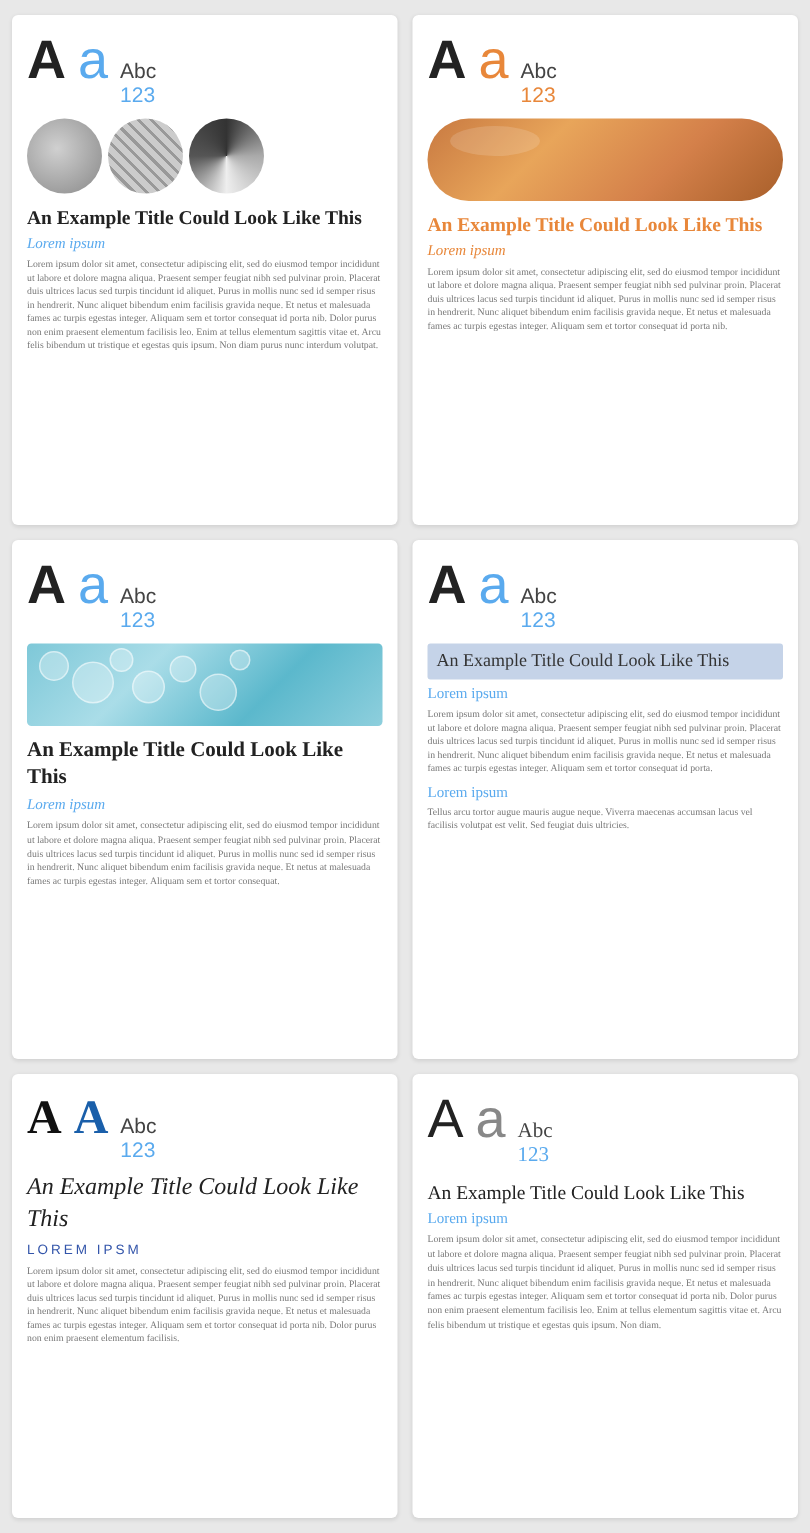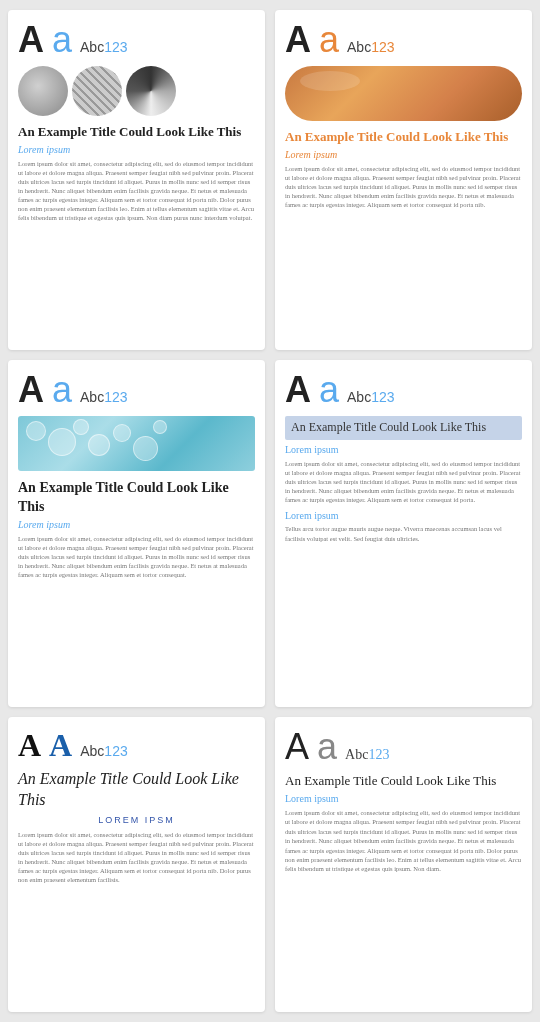--- a/index.html
+++ b/index.html
@@ -42,21 +42,21 @@
     }
     .font-big-a {
       font-size: 36px;
       font-weight: 400;
       color: #5aaaee;
       line-height: 1;
       font-family: Arial, sans-serif;
     }
     .font-specimens {
       display: flex;
-      flex-direction: row;
+      flex-direction: column;
       gap: 0px;
     }
     .font-abc {
       font-size: 14px;
       color: #444;
       font-family: Arial, sans-serif;
     }
     .font-123 {
       font-size: 14px;
       color: #5aaaee;
@@ -216,21 +216,20 @@
       line-height: 1.3;
       font-family: 'Times New Roman', serif;
     }
     .lorem-serif-label {
       font-size: 9px;
       color: #3355aa;
       letter-spacing: 2px;
       text-transform: uppercase;
       margin-bottom: 5px;
       font-family: Arial, sans-serif;
-      text-align: center;
     }
 
     
     .font-big-6 {
       font-size: 36px;
       font-weight: 400;
       color: #222;
       line-height: 1;
       font-family: 'Trebuchet MS', sans-serif;
     }

